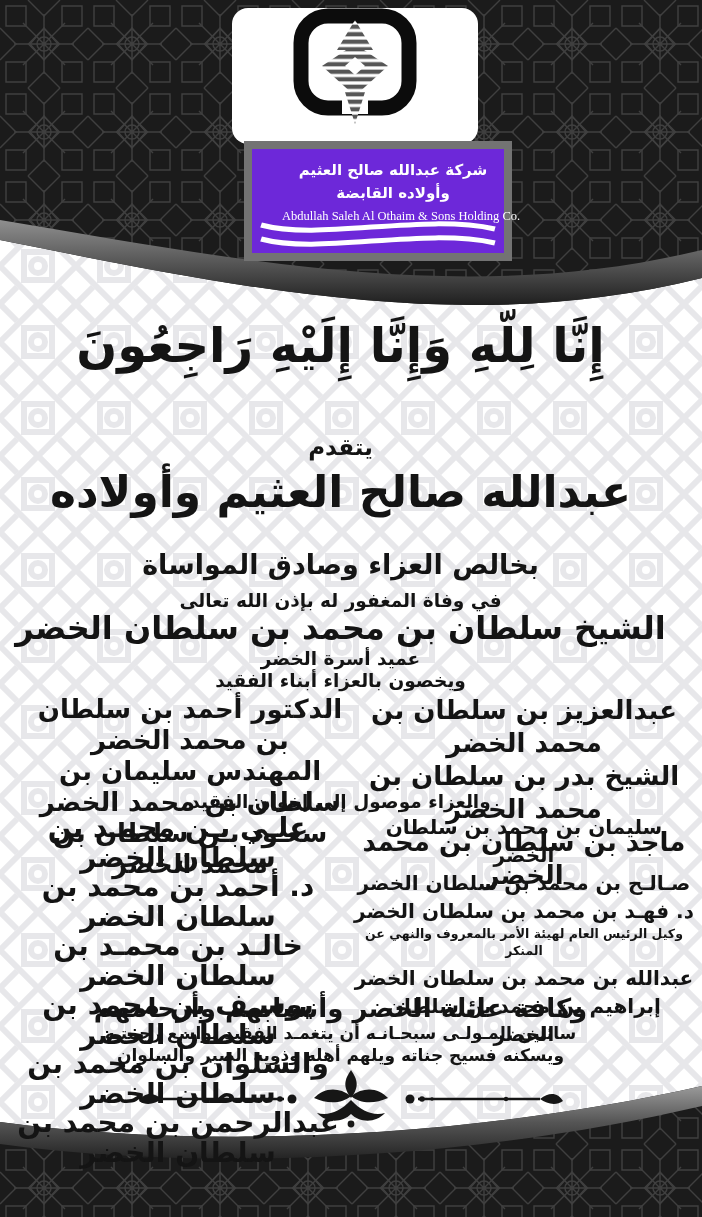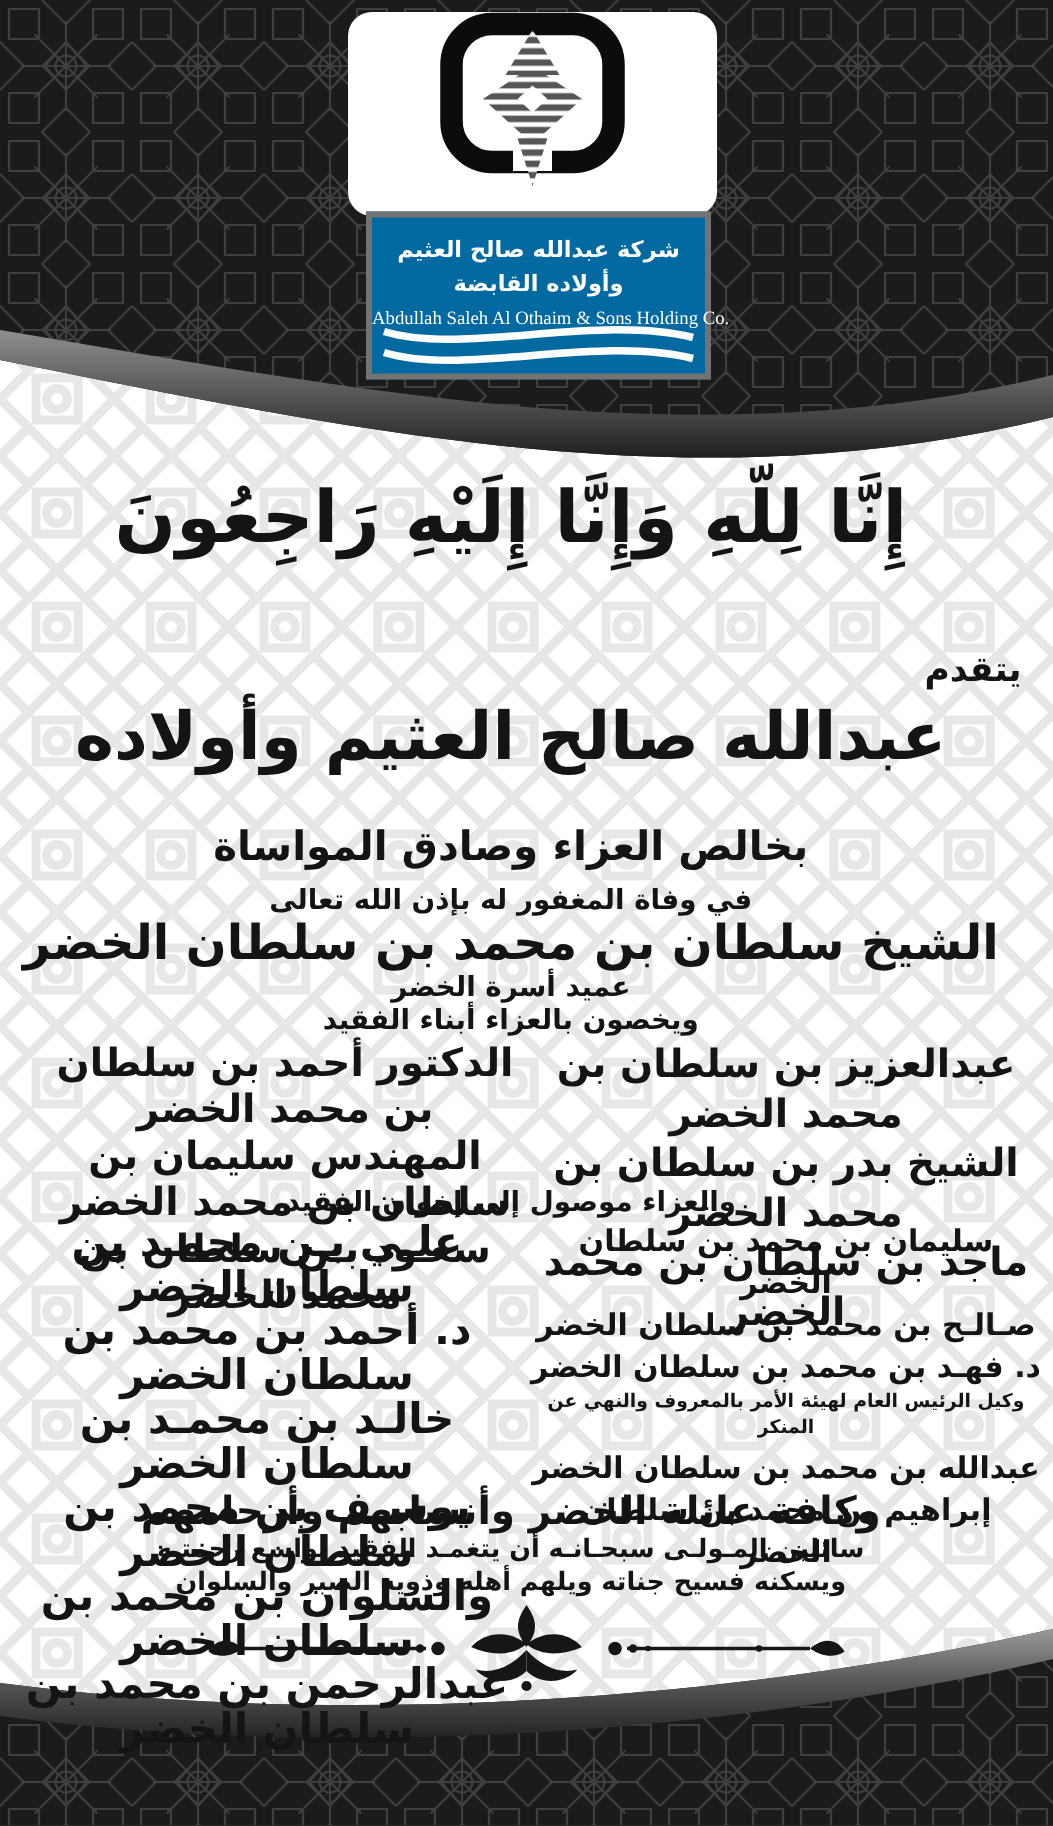--- a/index.html
+++ b/index.html
@@ -4,30 +4,30 @@
 <style>
   html,body{margin:0;padding:0;background:#3a3a3a;}
   #page{position:relative;width:702px;height:1217px;margin:0 auto;overflow:hidden;
         background:#1b1b1b;font-family:"DejaVu Sans",sans-serif;color:#141414;}
   #bg{position:absolute;inset:0;z-index:0;}
   .abs{position:absolute;z-index:2;}
   .ctr{left:0;width:681px;text-align:center;}
   
   .logo-card{left:232px;top:8px;width:246px;height:136px;background:#ffffff;
              border-radius:16px;display:flex;align-items:flex-start;justify-content:center;}
-  .banner{left:244px;top:141px;width:222px;height:104px;background:#0369a1;
-          border:4px solid #737373;text-align:center;}
+  .banner{left:244px;top:141px;width:222px;height:104px;background:#6d28d9;
+          border:8px solid #737373;text-align:center;padding-left:30px;}
   .banner-ar{color:#ffffff;font-size:15px;font-weight:bold;line-height:1.5;padding:10px 4px 0 4px;}
   .banner-en{color:#ffffff;font-size:12.5px;font-family:"Liberation Serif","DejaVu Serif",serif;
              margin-top:5px;white-space:nowrap;}
   .banner-waves{position:absolute;left:0;bottom:2px;width:100%;height:34px;}
   
   .t{font-weight:bold;direction:rtl;}
   .istirja{top:318px;font-size:48px;line-height:1.15;}
-  .presents{top:434px;font-size:23px;text-align:right;}
+  .presents{top:434px;font-size:23px;}
   .company-cal{top:466px;font-size:44px;line-height:1.2;}
   .condolence{top:549px;font-size:27px;}
   .intro{top:590px;font-size:18.5px;}
   .deceased{top:609px;font-size:32px;}
   .dtitle{top:648px;font-size:18.5px;}
   .sons-intro{top:670px;font-size:18.5px;}
   .bro-intro{top:791px;font-size:18.5px;}
   .family{top:993px;font-size:26px;}
   .dua1{top:1023px;font-size:17px;}
   .dua2{top:1045px;font-size:17px;}

